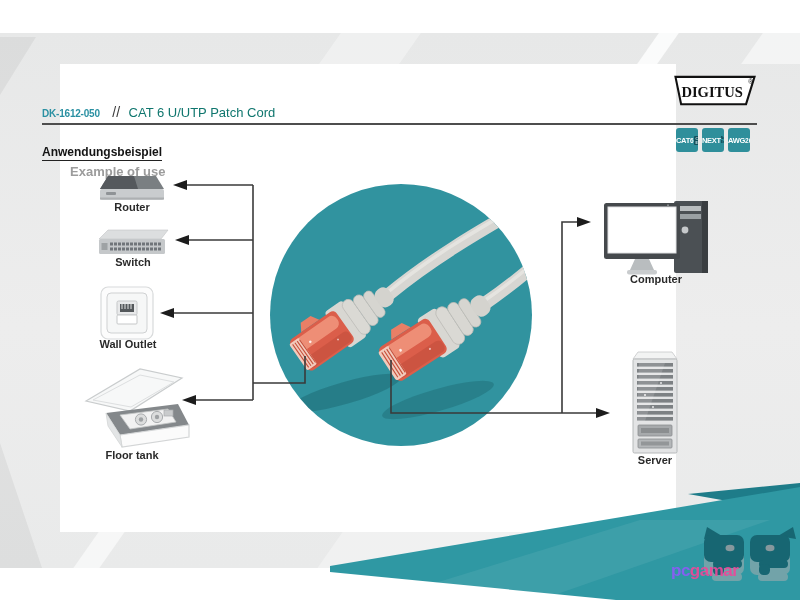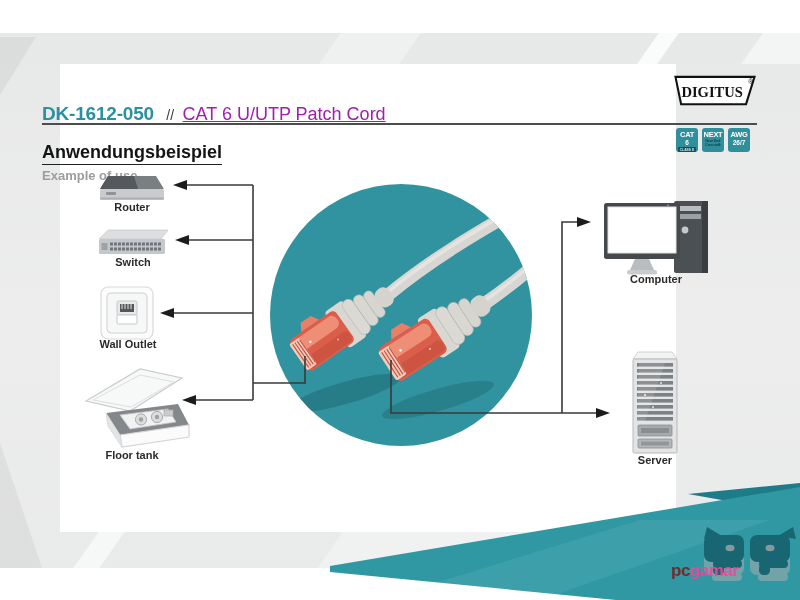--- a/index.html
+++ b/index.html
@@ -19,58 +19,58 @@
     clip-path:polygon(0 0,36px 0,0 58px);transform:none;}
   .dk2{position:absolute;left:0;top:410px;width:42px;height:125px;background:rgba(0,0,0,0.05);
     clip-path:polygon(0 0,42px 125px,0 125px);transform:none;}
 
   
   .sheet{position:absolute;left:60px;top:64px;width:616px;height:468px;background:#ffffff;z-index:2;}
 
   
   .logo-box{position:absolute;left:610px;top:11px;width:90px;height:32px;}
   .title-row{position:absolute;left:-18px;top:39px;width:700px;white-space:nowrap;}
-  .model{color:#2a90a2;font-weight:bold;font-size:19px;letter-spacing:-0.2px;}
+  .model{color:#2a90a2;font-weight:bold;font-size:10px;letter-spacing:-0.2px;}
   .sep{color:#3b3b3b;font-size:14px;margin:0 4px 0 8px;}
-  .product{color:#a21caf;font-size:18px;text-decoration:underline;}
+  .product{color:#0f766e;font-size:13px;}
   .rule{position:absolute;left:-18px;top:59px;width:715px;height:2px;background:#4d4d4d;}
 
   
   .badges{position:absolute;left:616px;top:64px;display:flex;gap:4px;}
   .badge{width:22px;height:24px;background:#2f8f9b;border-radius:3px;color:#fff;
-    display:flex;flex-direction:column;align-items:center;justify-content:flex-start;overflow:hidden;}
+    display:flex;flex-direction:row;align-items:center;justify-content:flex-start;overflow:hidden;}
   .b1{font-size:7.5px;font-weight:bold;line-height:8px;margin-top:2.5px;letter-spacing:-0.3px;}
   .b2{font-size:6.5px;font-weight:bold;line-height:7px;}
   .bstrip{background:#13505c;color:#c9e6ea;font-size:3.4px;font-weight:bold;line-height:4px;
     padding:0.5px 2px;border-radius:1px;margin-top:1.5px;}
   .b3{font-size:3.4px;font-weight:bold;line-height:4px;color:#10404b;}
 
   
   .sec{position:absolute;left:-18px;top:78px;}
-  .sec-de{font-size:18px;font-weight:bold;color:#141414;border-bottom:1.6px solid #222;
+  .sec-de{font-size:12px;font-weight:bold;color:#141414;border-bottom:1.6px solid #222;
     padding-bottom:1px;display:inline-block;}
-  .sec-en{font-size:13px;font-weight:bold;color:#9c9c9c;margin-top:3px;}
+  .sec-en{font-size:13px;font-weight:bold;color:#9c9c9c;margin-top:3px;margin-left:28px;}
 
   
   svg.diagram{position:absolute;left:0;top:0;width:800px;height:600px;z-index:3;}
   .lbl{font-family:"Liberation Sans","DejaVu Sans",sans-serif;font-size:11px;font-weight:bold;fill:#2a2a2a;}
 
   
   .teal-dark{position:absolute;left:0;top:480px;width:800px;height:120px;background:#1e7c89;
     clip-path:polygon(688px 14px,800px 3px,800px 34px);z-index:4;}
   .teal-band{position:absolute;left:0;top:480px;width:800px;height:120px;background:#2f98a3;
     clip-path:polygon(330px 86px,800px 7px,800px 120px,616px 120px,330px 92px);z-index:5;}
   .teal-sheen{position:absolute;left:0;top:480px;width:800px;height:120px;background:rgba(255,255,255,0.07);
     clip-path:polygon(380px 120px,640px 40px,770px 40px,540px 120px);z-index:6;}
 
   
   .wm{position:absolute;z-index:7;}
   .wm-owl{left:700px;top:527px;width:100px;height:56px;}
   .wm-text{left:671px;top:561px;font-size:17px;font-weight:bold;letter-spacing:-0.5px;opacity:0.92;}
-  .wm-pc{color:#7f1d1d;}
+  .wm-pc{color:#8b5cf6;}
   .wm-gamer{color:#ec4899;}
 </style>
 </head>
 <body>
 
 <div class="stage">
 
   <div class="gray-band">
     <div class="streak s1"></div>
     <div class="streak s2"></div>

